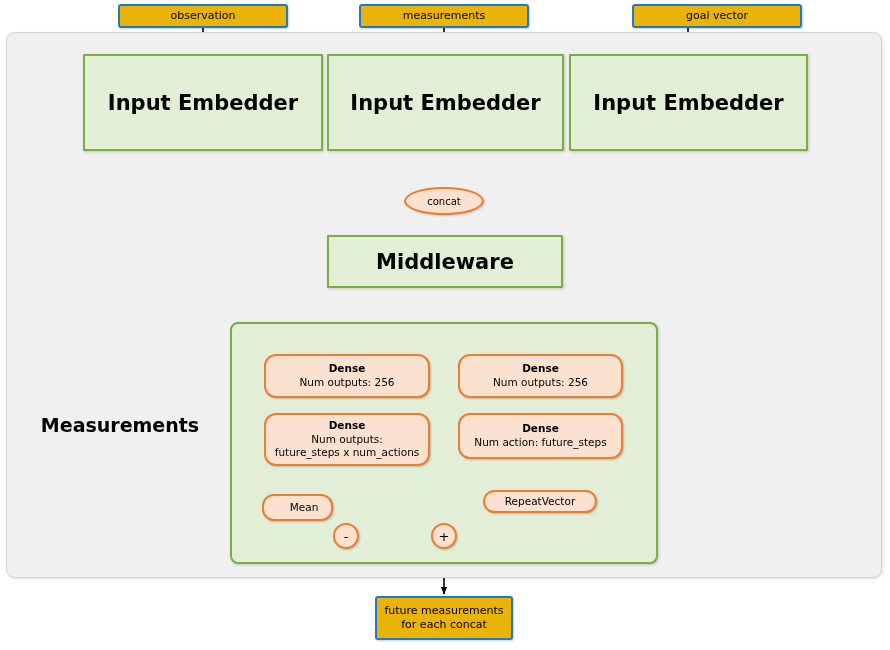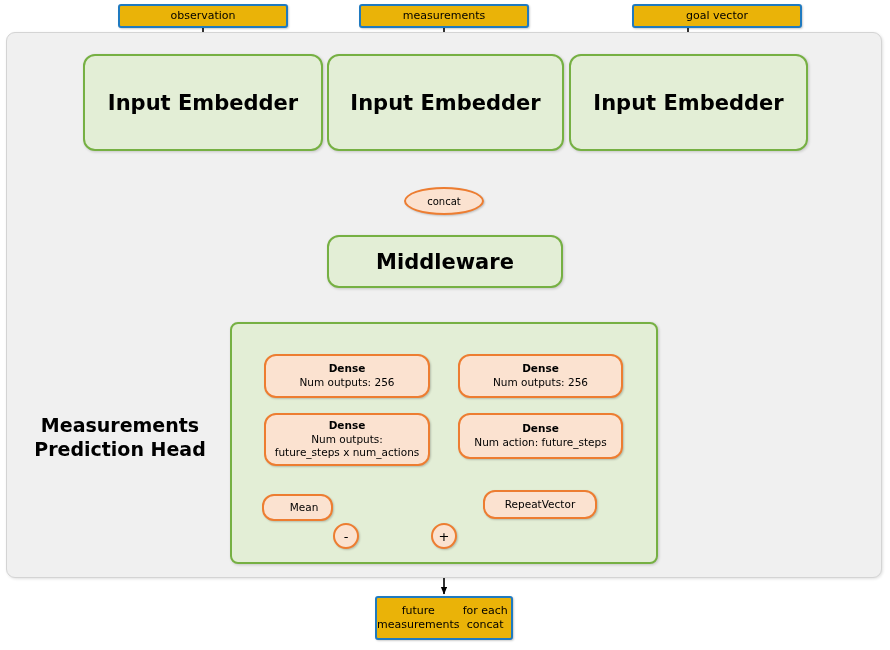--- a/index.html
+++ b/index.html
@@ -38,21 +38,21 @@
     color: #000000;
     font-size: 11px;
     line-height: 1.25;
     box-shadow: 1px 1px 2px rgba(0,0,0,0.20);
   }
 
   
   .green-box {
     background: #e3eed6;
     border: 2px solid #76b043;
-    border-radius: 12px;
+    border-radius: 1px;
     color: #000000;
     font-weight: bold;
     font-size: 21px;
     box-shadow: 1px 1px 3px rgba(0,0,0,0.18);
   }
 
   
   .orange-box {
     background: #fbe2d0;
     border: 2px solid #ed7d31;
@@ -157,21 +157,20 @@
     <path d="M444,551 L444,594" marker-end="url(#arrow)"></path>
   </g>
 </svg>
 
 <div class="outer-container" style="left:6px; top:32px; width:876px; height:546px;"></div>
 
 <div class="head-container" style="left:230px; top:322px; width:428px; height:242px;"></div>
 
 <div class="head-label" style="left:22px; top:414px; width:196px;">
   <span class="multi-line">Measurements</span>
-  <span class="multi-line">Prediction Head</span>
 </div>
 
 <div class="node io-box" style="left:118px; top:4px; width:170px; height:24px;">
   <span>observation</span>
 </div>
 
 <div class="node io-box" style="left:359px; top:4px; width:170px; height:24px;">
   <span>measurements</span>
 </div>
 
@@ -217,28 +216,28 @@
 
 <div class="node orange-box" style="left:458px; top:413px; width:165px; height:46px; flex-direction:column;">
   <span class="ttl">Dense</span>
   <span>Num action: future_steps</span>
 </div>
 
 <div class="node orange-box" style="left:262px; top:494px; width:71px; height:27px;padding-left:13px;">
   <span>Mean</span>
 </div>
 
-<div class="node orange-box" style="left:483px; top:490px; width:114px; height:29px;">
+<div class="node orange-box" style="left:483px; top:490px; width:114px; height:23px;">
   <span>RepeatVector</span>
 </div>
 
 <div class="node op-circle" style="left:333px; top:523px; width:26px; height:26px;">
   <span>-</span>
 </div>
 
 <div class="node op-circle" style="left:431px; top:523px; width:26px; height:26px;">
   <span>+</span>
 </div>
 
-<div class="node io-box" style="left:375px; top:596px; width:138px; height:44px; flex-direction:row;">
+<div class="node io-box" style="left:375px; top:596px; width:138px; height:44px; flex-direction:column;">
   <span>future measurements</span>
   <span>for each concat</span>
 </div>
 
 </body></html>

